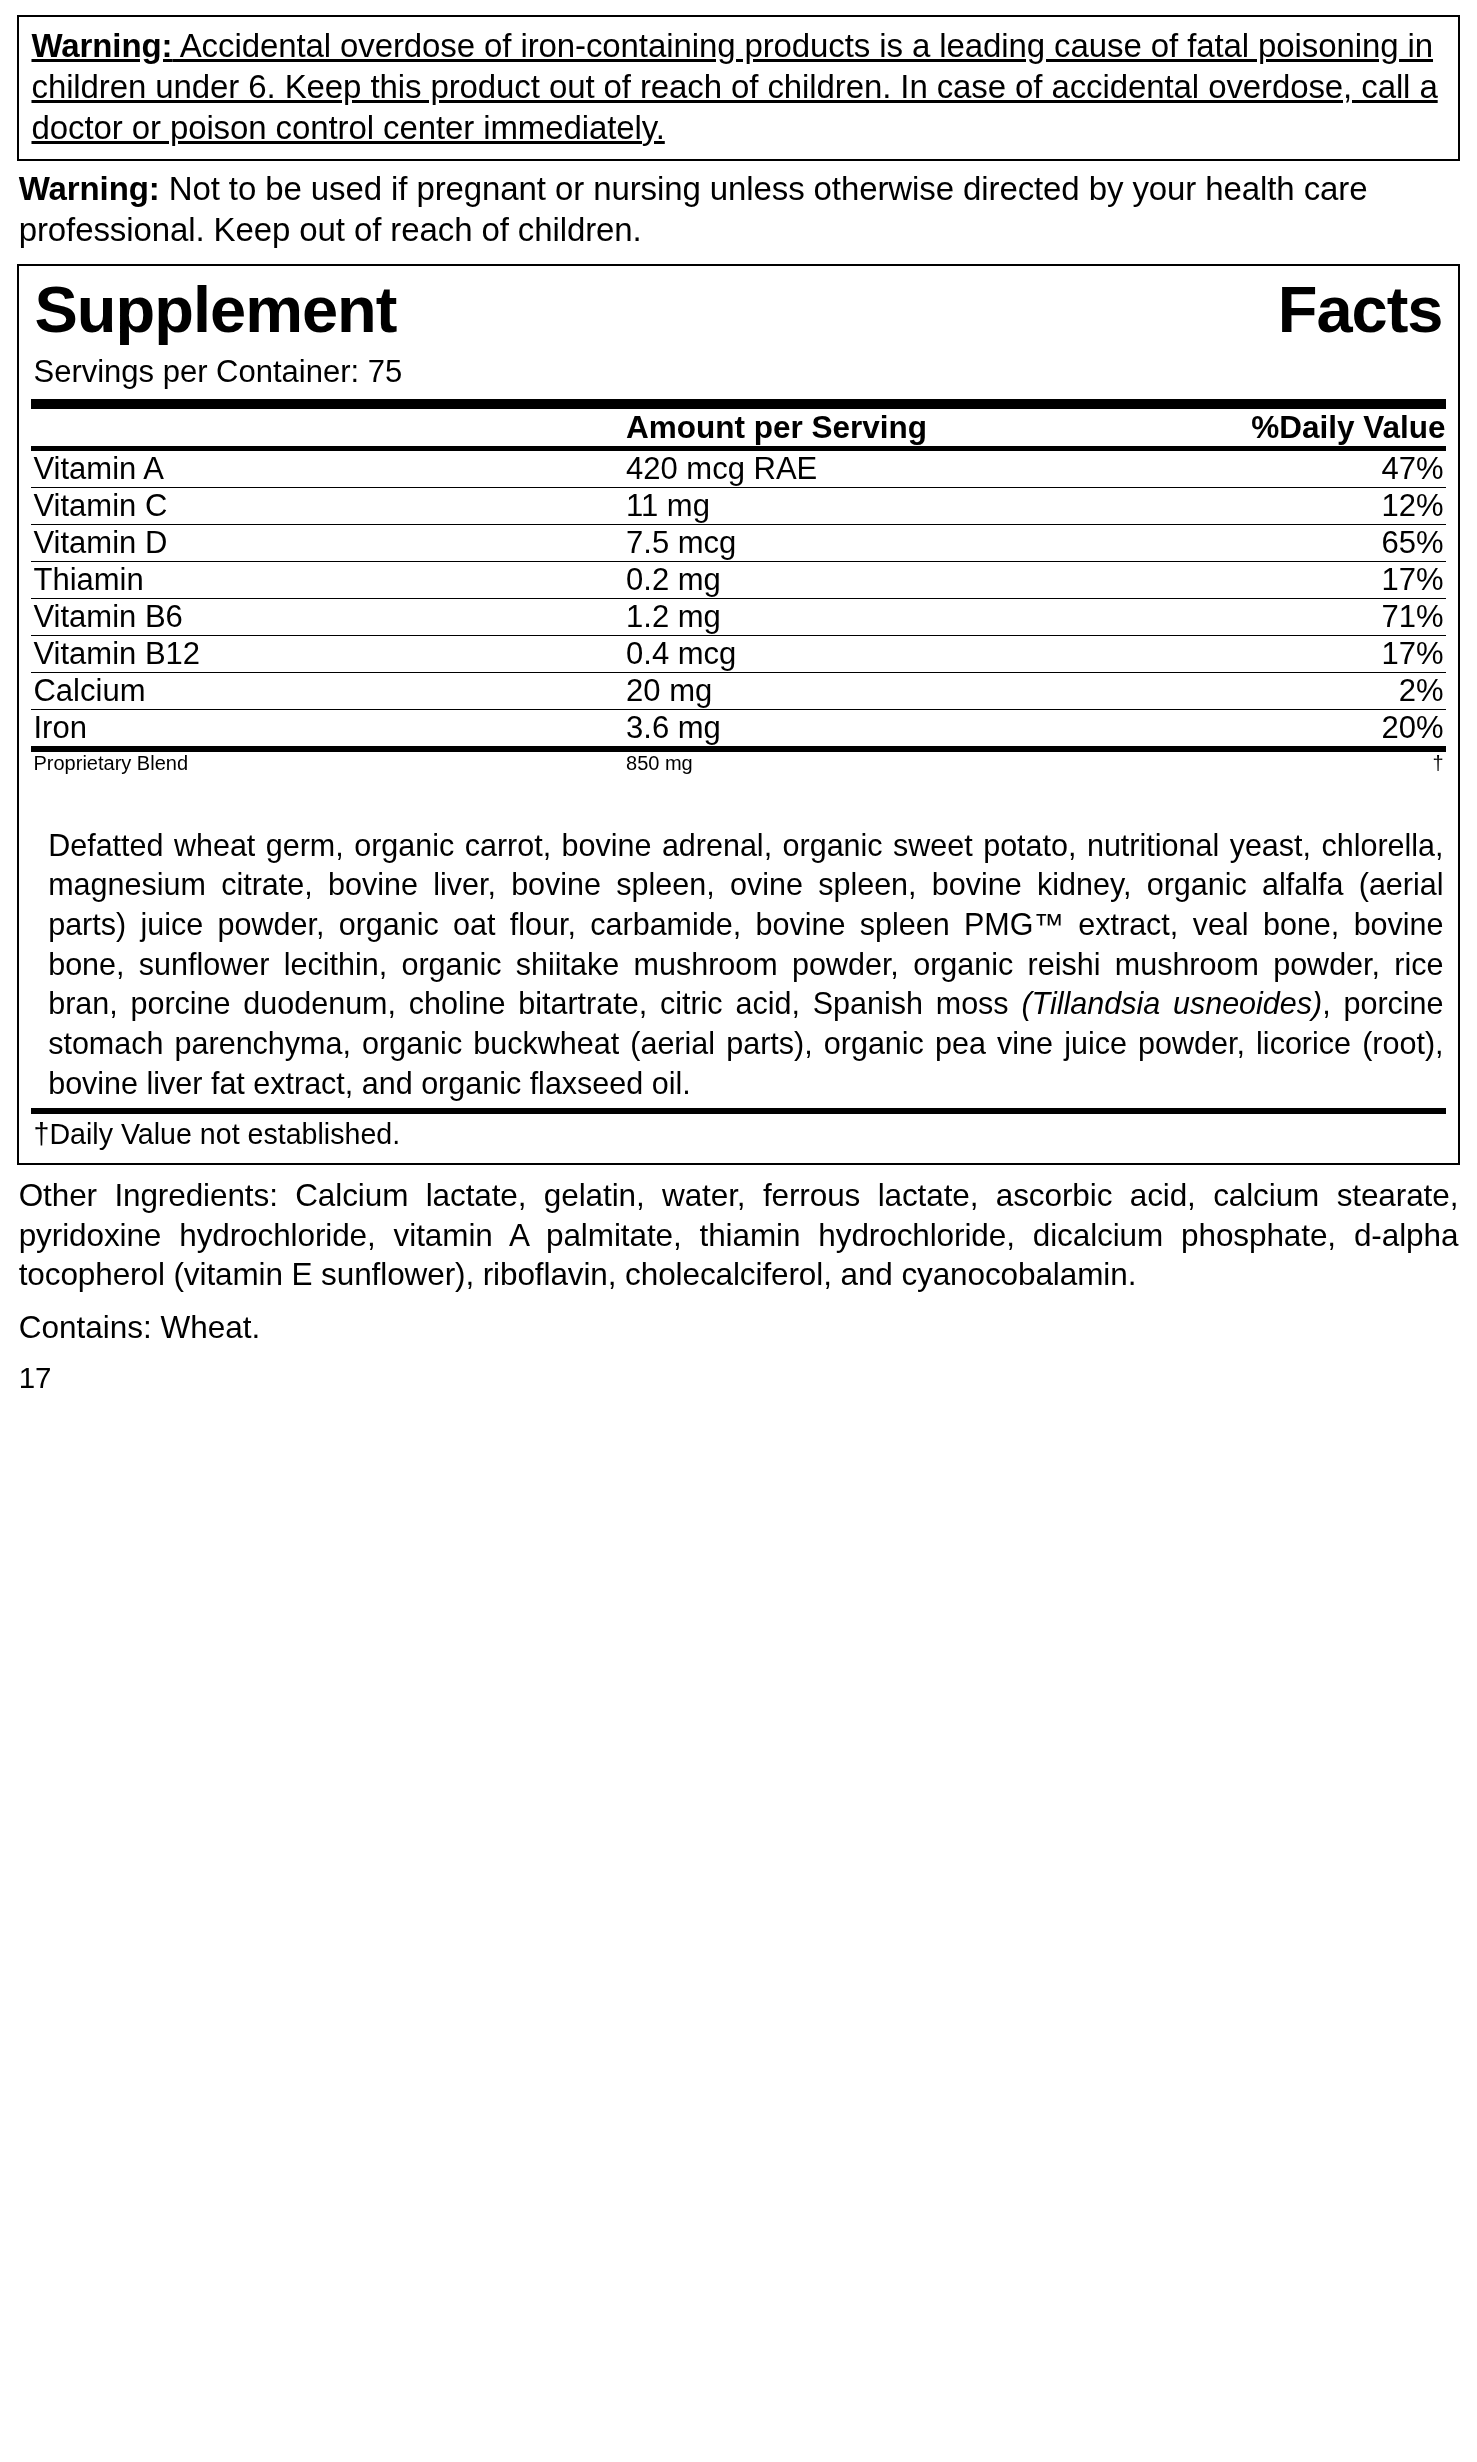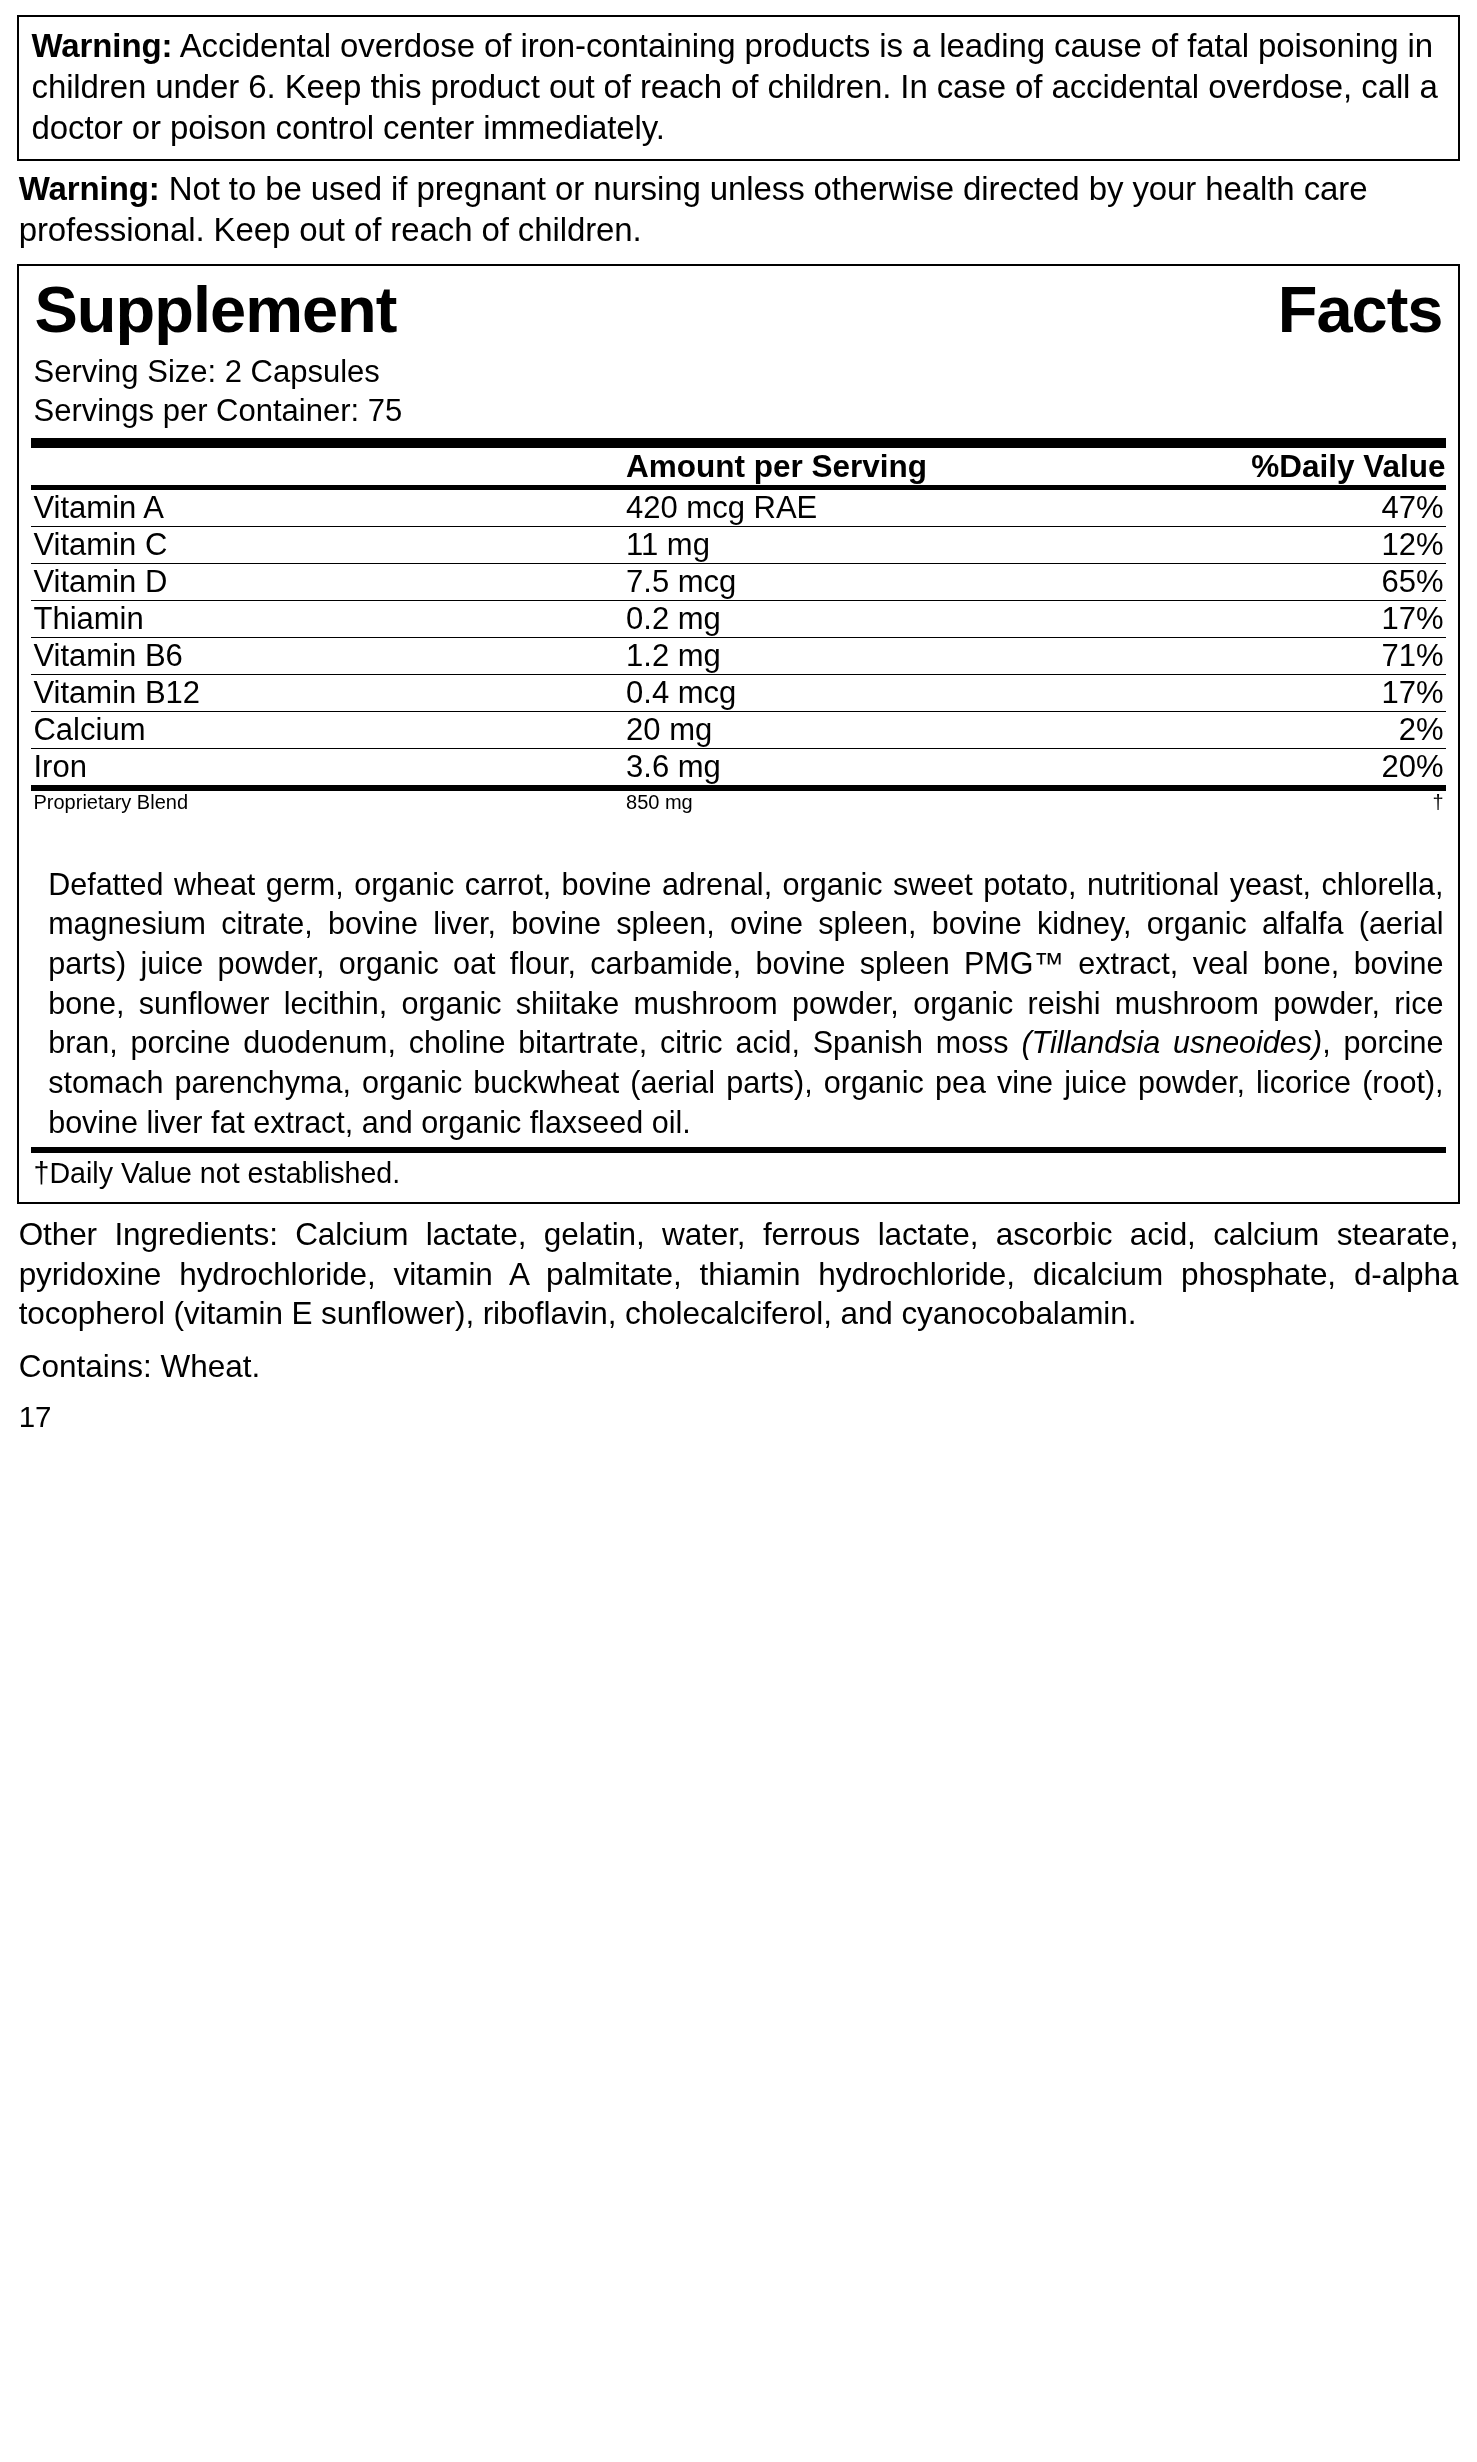--- a/index.html
+++ b/index.html
@@ -23,20 +23,21 @@
   .warning-box {
     border: 2.5px solid #000;
     box-sizing: border-box;
     padding: 8.9px 12.8px 10.8px 12.8px;
     margin-bottom: 7.9px;
   }
   .warning-text {
     font-size: 33px;
     line-height: 1.24;
     letter-spacing: -0.1px;
+    text-decoration: underline;
   }
   .warning-text b {
     font-weight: bold;
   }
   .warning-plain {
     font-size: 33px;
     line-height: 1.24;
     letter-spacing: -0.1px;
     margin: 3px 2px 12.8px 2px;
   }
@@ -161,21 +162,20 @@
 
   <div class="warning-plain"><b>Warning:</b><span> Not to be used if pregnant or nursing unless otherwise directed by your health care professional. Keep out of reach of children.</span></div>
 
   <div class="sf-panel">
 
     <div class="sf-title">
       <span>Supplement</span>
       <span>Facts</span>
     </div>
 
-    <div class="sf-serving">Serving Size: 2 Capsules</div>
     <div class="sf-serving">Servings per Container: 75</div>
 
     <div class="rule-thick"></div>
 
     <table class="sf-table">
       <colgroup>
         <col class="col-name">
           <col class="col-amt">
           <col class="col-dv">
       </colgroup>

